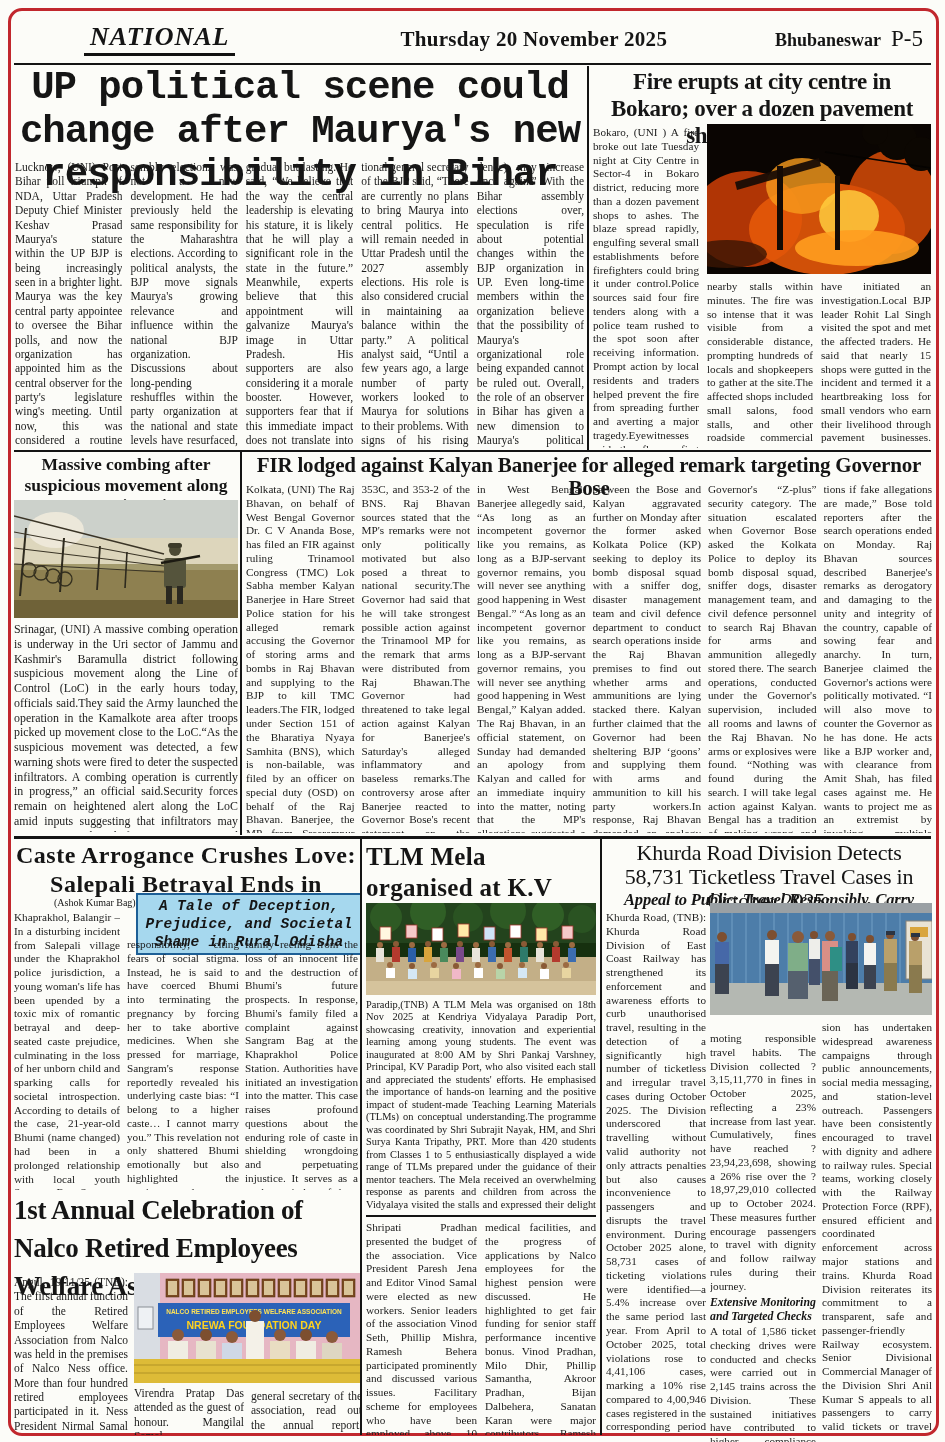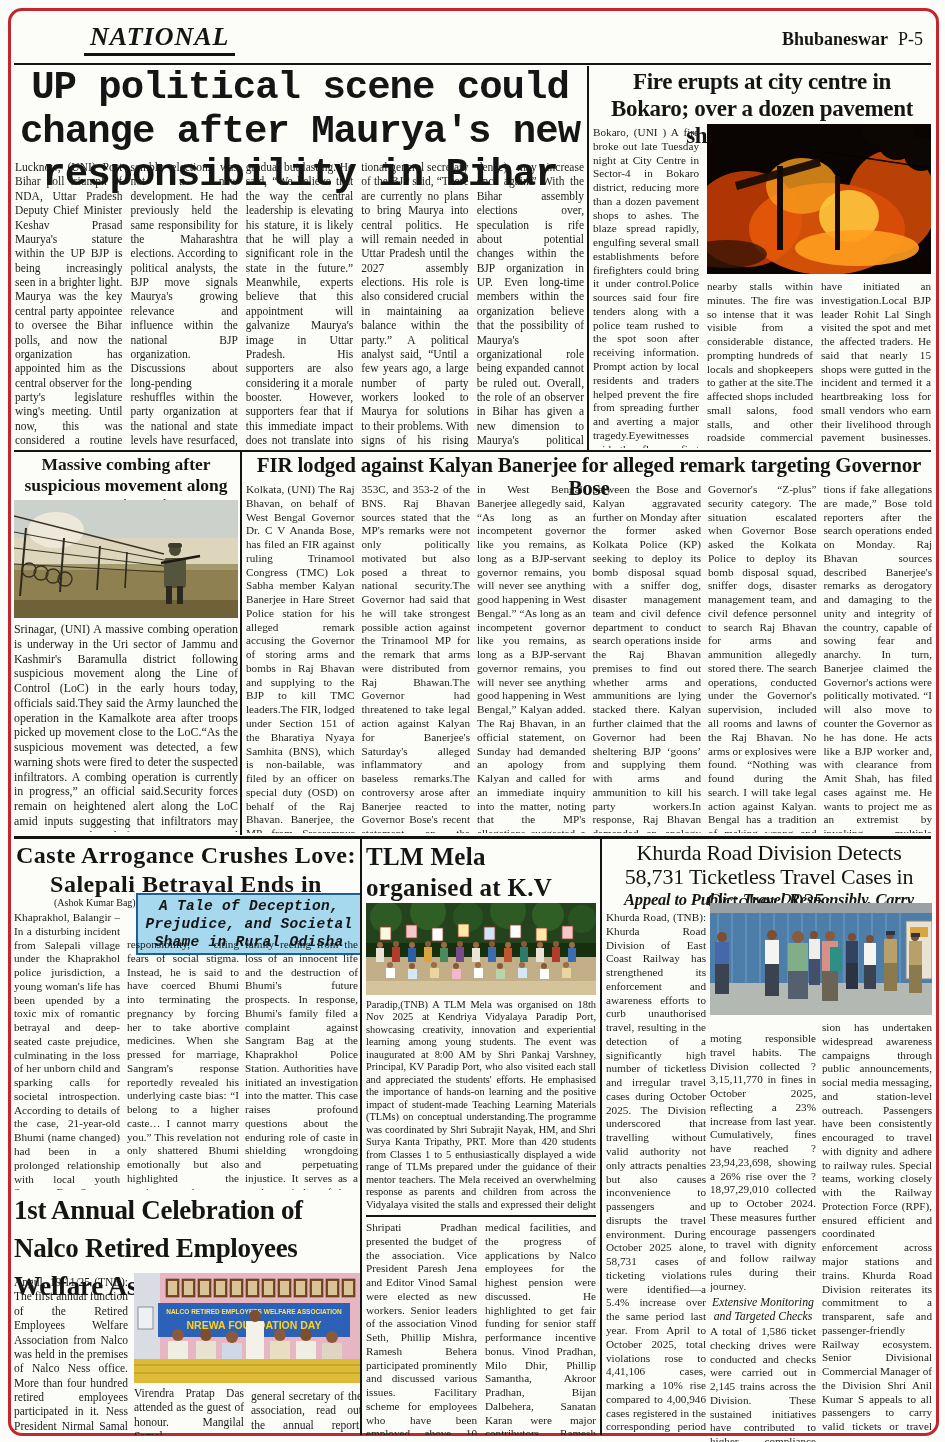--- a/index.html
+++ b/index.html
@@ -18,21 +18,21 @@
   .logo-orissa{font-style:italic;font-size:23px;font-weight:600;letter-spacing:.5px;}
   .logo-today{font-family:"Liberation Sans",sans-serif;font-weight:bold;font-size:22px;letter-spacing:-.5px;}
   .logo-bars{display:flex;height:4px;margin-top:2px;}
   .bar-blue{flex:1;background:#1c3f7c;}
   .bar-red{width:30px;background:#c1272d;margin-left:2px;}
   .section-label{font-size:26px;font-weight:bold;font-style:italic;letter-spacing:1px;
         border-bottom:3px solid #111;padding:0 6px 1px 6px;margin-left:62px;}
   .mast-date{font-size:21px;font-weight:bold;margin-left:165px;letter-spacing:.3px;}
   .mast-place{margin-left:auto;font-size:18px;display:flex;align-items:baseline;gap:10px;}
   .mast-city{font-weight:bold;}
-  .mast-pno{font-size:18px;}
+  .mast-pno{font-size:23px;}
 
   
   .h-up{font-size:39px;line-height:1.12;font-weight:bold;text-align:center;letter-spacing:-1px;font-family:Liberation Mono, monospace;}
   .h-bokaro{font-size:23px;line-height:1.18;font-weight:bold;text-align:center;letter-spacing:-.3px;}
   .h-uri{font-size:17.5px;line-height:1.18;font-weight:bold;text-align:center;}
   .h-fir{font-size:21px;line-height:1.1;font-weight:bold;text-align:center;letter-spacing:-.2px;}
   .h-caste{font-size:24px;line-height:1.22;font-weight:bold;text-align:center;letter-spacing:.5px;}
   .h-nalco{font-size:27px;line-height:1.4;font-weight:bold;letter-spacing:-.3px;}
   .h-tlm{font-size:25px;line-height:1.25;font-weight:bold;letter-spacing:.3px;}
   .h-khurda{font-size:22px;line-height:1.1;font-weight:normal;text-align:center;letter-spacing:-.2px;}
@@ -41,32 +41,33 @@
   
   .cols{display:flex;}
   .col{text-align:justify;overflow:hidden;color:#1b1b1b;}
   .t11{font-size:11.5px;line-height:1.25;}
   .t11s{font-size:11.2px;line-height:1.23;}
   .t12{font-size:11.9px;line-height:1.24;}
   .tlm-body{font-size:10.4px;line-height:1.2;text-align:justify;overflow:hidden;}
   .byline{font-size:10px;padding-left:40px;}
   .callout{background:#a6d8ee;border:2px solid #1d5f96;padding:2px 6px;text-align:center;
            font-weight:bold;font-style:italic;font-size:14.5px;line-height:1.25;letter-spacing:.3px;}
-  .col-subhead{font-weight:normal;font-style:italic;font-size:11.8px;line-height:1.25;margin:1px 0;text-align:center;}
+  .col-subhead{font-weight:bold;font-style:italic;font-size:11.8px;line-height:1.25;margin:1px 0;}
   .photo{display:block;}
   .photo svg{display:block;width:100%;height:100%;}
 </style>
 </head>
 <body>
 
 <div class="page">
   <div class="frame"></div>
 
   <header class="masthead">
     <div class="section-label">NATIONAL</div>
+    <div class="mast-date">Thursday 20 November 2025</div>
     <div class="mast-place">
       <span class="mast-city">Bhubaneswar</span>
       <span class="mast-pno">P-5</span>
     </div>
   </header>
   <div class="rule-h" style="left:14px;top:63px;width:917px;"></div>
 
   <section class="abs" style="left:16px;top:67px;width:568px;">
     <h1 class="h-up" style="margin:0;">UP political scene could change after Maurya's new responsibility in Bihar</h1>
   </section>

